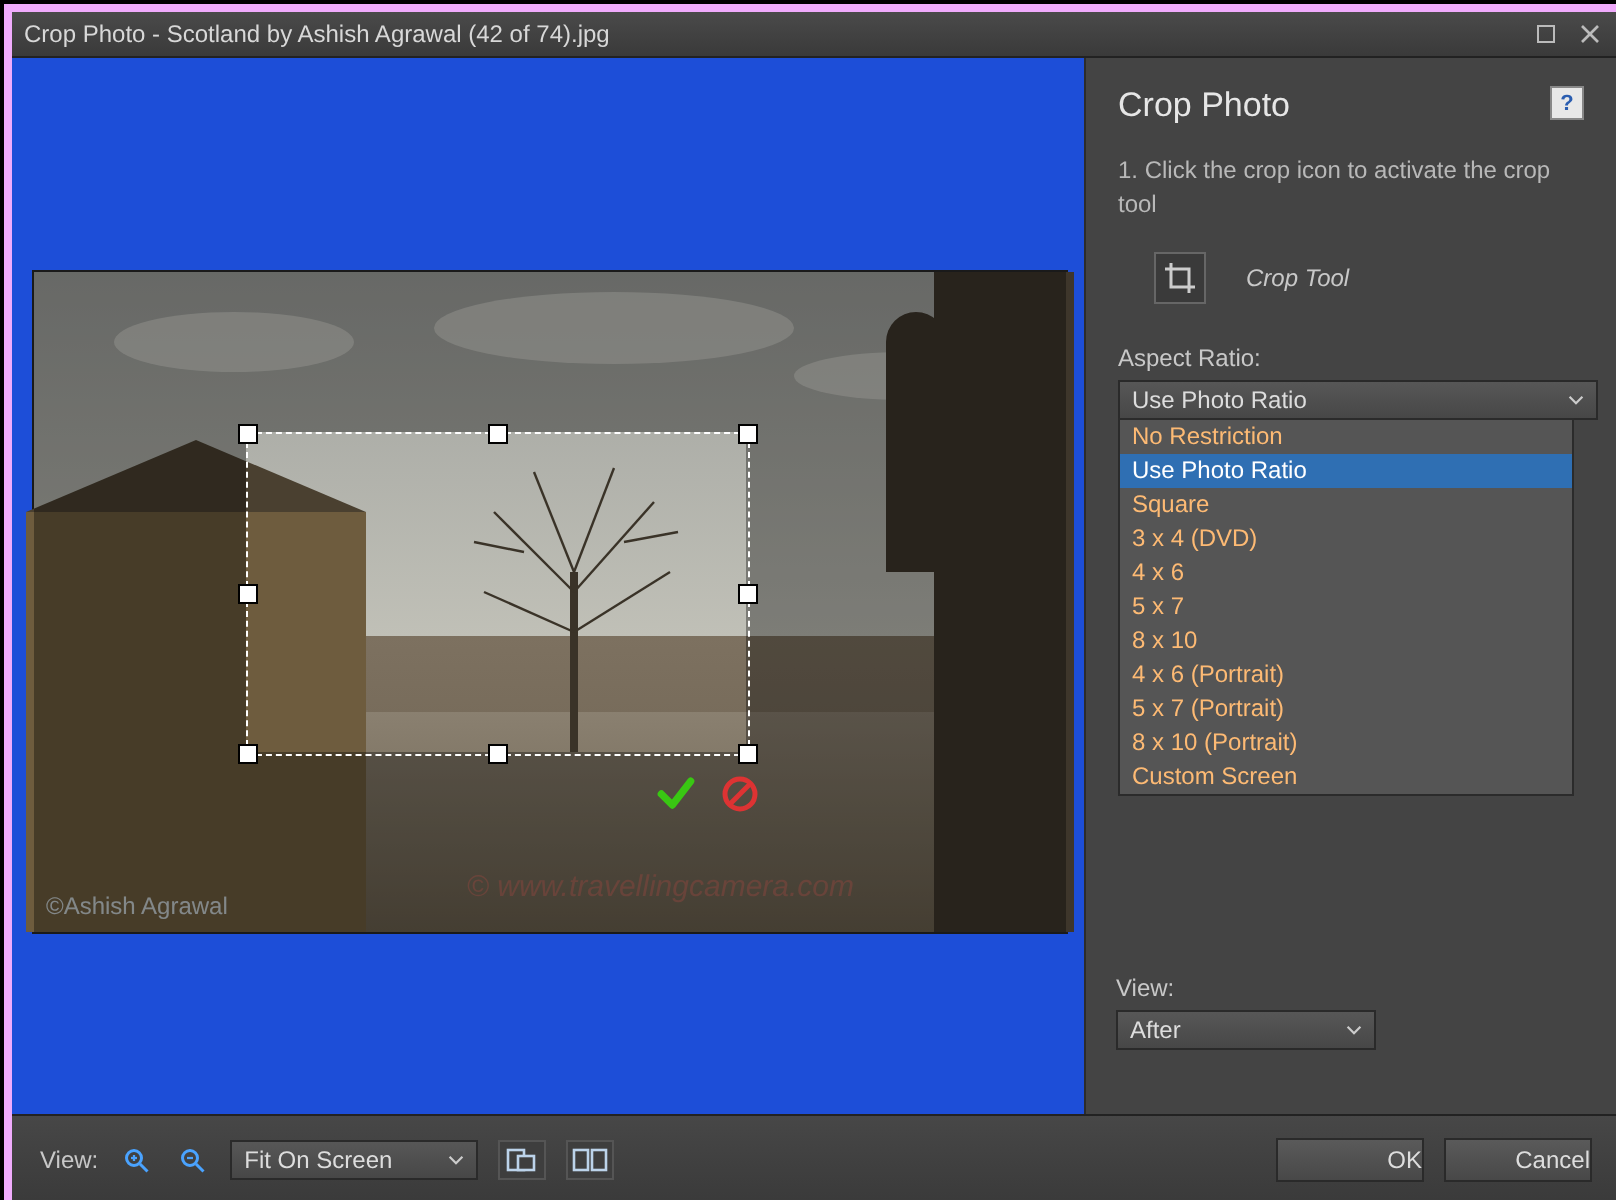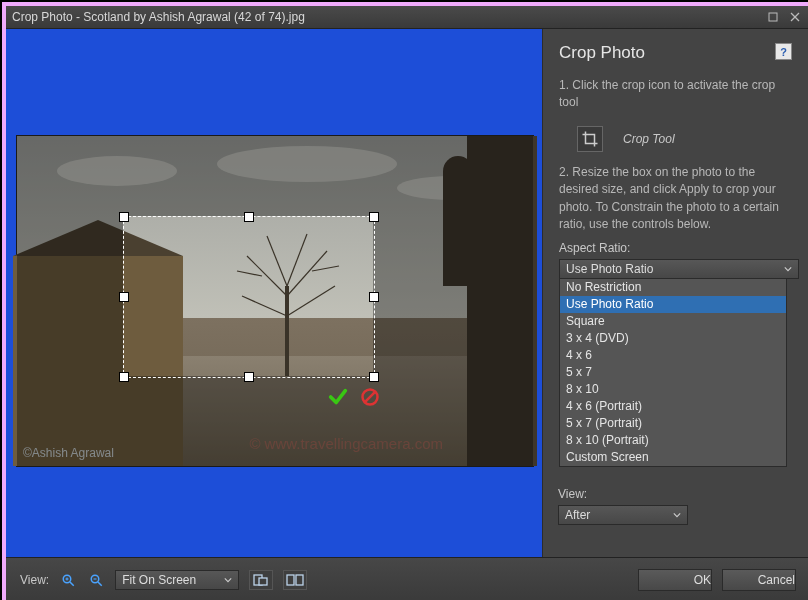--- a/index.html
+++ b/index.html
@@ -12,41 +12,41 @@
   .canvas-area{position:absolute;left:0;top:0;width:536px;bottom:0;background:#1d4ed8}
   .photo{position:absolute;left:10px;top:106px;width:516px;height:330px;background:linear-gradient(#a9aaa0 0%,#b5b4aa 55%,#7d7160 55%,#6a5f4e 100%);border:1px solid #1a1a1a}
   .sky{position:absolute;left:0;top:0;right:0;height:182px;background:linear-gradient(#9fa19d,#c0c0b7)}
   .cloud{position:absolute;background:#d8d8d2;border-radius:50%;opacity:.6}
   .bld-l{position:absolute;left:-4px;bottom:0;width:170px;height:210px;background:#6e5c3e}
   .roof-l{position:absolute;left:-4px;bottom:210px;width:0;height:0;border-left:85px solid transparent;border-right:85px solid transparent;border-bottom:36px solid #4a4030}
   .bld-r{position:absolute;right:-4px;bottom:0;width:70px;height:330px;background:#3e362b}
   .turret{position:absolute;right:60px;bottom:180px;width:30px;height:130px;background:#3e362b;border-top-left-radius:15px;border-top-right-radius:15px}
   .ground{position:absolute;left:0;right:0;bottom:0;height:110px;background:linear-gradient(#8a8070,#6a604e)}
   .wm-l{position:absolute;left:6px;bottom:6px;color:#d9e6ee;font-size:12px;opacity:.85}
-  .wm-r{position:absolute;right:90px;bottom:14px;color:#c96b5e;font-size:15px;opacity:.55}
+  .wm-r{position:absolute;right:106px;bottom:14px;color:#c96b5e;font-size:15px;font-style:italic;opacity:.55}
   .dim{position:absolute;background:rgba(0,0,0,.35)}
   .crop{position:absolute;left:106px;top:80px;width:250px;height:160px;border:1px dashed #fff}
   .handle{position:absolute;width:8px;height:8px;background:#fff;border:1px solid #000;margin:-5px}
   .h-nw{left:0;top:0}.h-n{left:50%;top:0}.h-ne{left:100%;top:0}.h-w{left:0;top:50%}.h-e{left:100%;top:50%}.h-sw{left:0;top:100%}.h-s{left:50%;top:100%}.h-se{left:100%;top:100%}
   .confirm{position:absolute;left:310px;top:250px;display:flex;gap:10px}
   .confirm .btn{width:22px;height:22px;display:flex;align-items:center;justify-content:center}
   .side{position:absolute;left:536px;top:0;right:0;bottom:0;background:#444;border-left:1px solid #2c2c2c;padding:14px 18px 14px 16px}
   .side h1{margin:0 0 14px 0;font-size:17px;font-weight:normal;color:#e6e6e6;display:flex;align-items:flex-start}
   .side h1 .spacer{flex:1}
   .help{width:15px;height:15px;background:#e8e8e8;border:1px solid #888;color:#2a5db0;font-size:11px;font-weight:bold;display:flex;align-items:center;justify-content:center}
   .instr{color:#b8b8b8;line-height:1.45;margin-bottom:8px}
   .tool-row{display:flex;align-items:center;gap:20px;padding:6px 0 12px 18px}
   .crop-icon{width:24px;height:24px;border:1px solid #666;background:#3a3a3a;display:flex;align-items:center;justify-content:center}
   .lbl{color:#c8c8c8;margin:8px 0 4px}
   .dd-shell{position:relative}
   .dd{height:18px;width:226px;background:linear-gradient(#575757,#474747);border:1px solid #2a2a2a;display:flex;align-items:center;padding:0 6px;color:#ddd}
   .dd .arrow{margin-left:auto}
   .dd-sm{width:116px}
   .listbox{position:absolute;left:0;top:19px;width:226px;background:#555;border:1px solid #2b2b2b;z-index:5}
-  .opt{padding:1px 6px;color:#e5e5e5;height:15px;line-height:15px}
+  .opt{padding:1px 6px;color:#fdba74;height:15px;line-height:15px}
   .opt.sel{background:#2f6fb3;color:#fff}
   .footer{position:absolute;left:0;right:0;bottom:0;height:44px;background:linear-gradient(#474747,#3a3a3a);border-top:1px solid #222;display:flex;align-items:center;padding:0 14px;gap:10px}
   .zoom-btn{width:18px;height:18px;display:flex;align-items:center;justify-content:center}
   .toggle-btn{width:22px;height:18px;border:1px solid #555;background:#3e3e3e;display:flex;align-items:center;justify-content:center}
   .btn-std{width:72px;height:20px;background:linear-gradient(#5a5a5a,#484848);border:1px solid #2a2a2a;color:#ddd;display:flex;align-items:center;justify-content:flex-end}
 </style>
 </head>
 <body>
 
 <div class="window">
@@ -140,21 +140,20 @@
 
       <div class="tool-row">
         <span class="crop-icon">
           <svg width="18" height="18" viewBox="0 0 24 24">
               <path d="M6 2 L6 18 L22 18 M2 6 L18 6 L18 22" fill="none" stroke="#ccc" stroke-width="2"></path>
             </svg>
         </span>
         <span style="font-style:italic">Crop Tool</span>
       </div>
 
-      <div class="instr">2. Resize the box on the photo to the desired size, and click Apply to crop your photo. To Constrain the photo to a certain ratio, use the controls below.</div>
 
       <div class="lbl">Aspect Ratio:</div>
       <div class="dd-shell">
         <div class="dd">
           <span>Use Photo Ratio</span>
           <span class="arrow">
             <svg width="8" height="8" viewBox="0 0 10 10">
                 <path d="M1 3 L5 7 L9 3" fill="none" stroke="#ccc" stroke-width="1.4"></path>
               </svg>
           </span>

